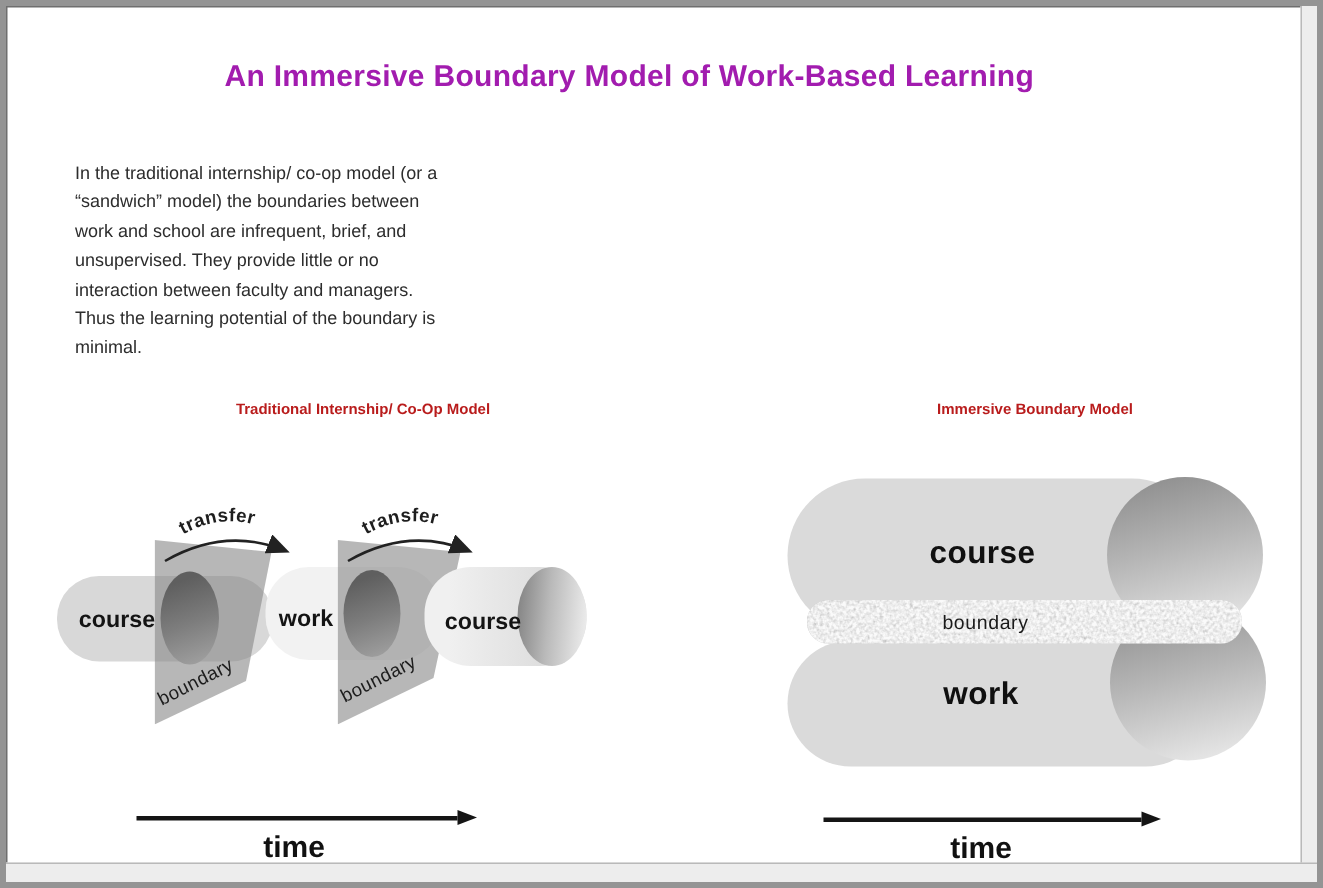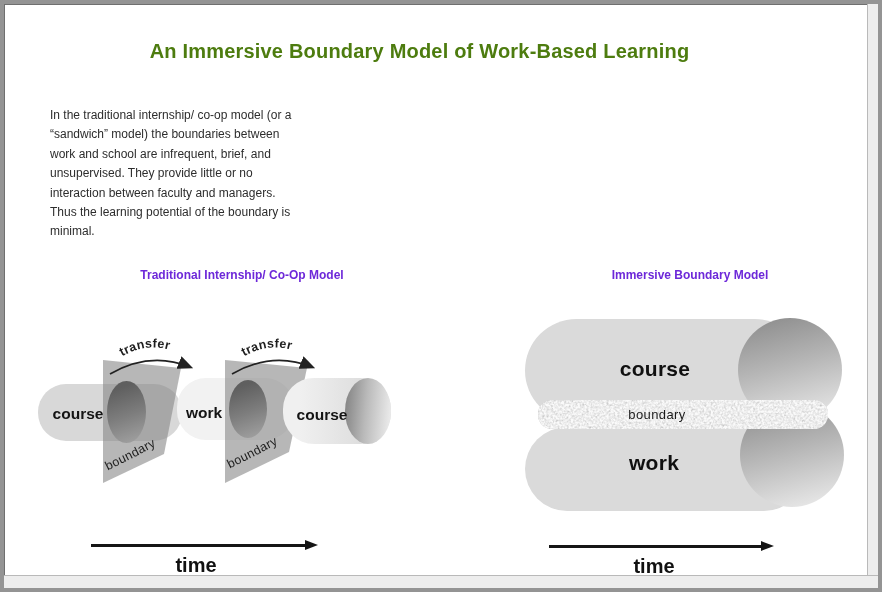--- a/index.html
+++ b/index.html
@@ -6,25 +6,25 @@
   .frame{
     position:relative;width:882px;height:592px;box-sizing:border-box;
     border:4px solid #949494;
     box-shadow:inset 0 0 0 1px #6f6f6f;
     background:#ffffff;overflow:hidden;
     font-family:"Liberation Sans", sans-serif;
   }
   .abs{position:absolute;}
   .gutter-right{left:863px;top:0;width:11px;height:584px;background:#ededed;border-left:1px solid #b9b9b9;}
   .gutter-bottom{left:0;top:571px;width:874px;height:13px;background:#ededed;border-top:1px solid #b9b9b9;}
-  .title{left:0;top:36px;width:831px;text-align:center;font-size:20px;font-weight:bold;color:#4d7c0f;letter-spacing:.2px;}
+  .title{left:0;top:36px;width:831px;text-align:center;font-size:20px;font-weight:bold;color:#a21caf;letter-spacing:.2px;}
   .para{font-size:12px;line-height:19.4px;color:#2d2d2d;white-space:pre-line;}
   .para-left{left:46px;top:102px;width:380px;}
   .para-right{left:519px;top:106px;width:345px;}
-  .heading{font-size:12px;font-weight:bold;color:#6d28d9;text-align:center;}
+  .heading{font-size:10px;font-weight:bold;color:#b91c1c;text-align:center;}
   .heading-left{left:38px;top:264px;width:400px;}
   .heading-right{left:536px;top:264px;width:300px;}
   .course1{left:34px;top:380px;width:144px;height:57px;background:#d8d8d8;border-radius:28px;}
   .work-seg{left:173px;top:374px;width:117px;height:62px;background:#f2f2f2;border-radius:29px;}
   .course2{left:279px;top:374px;width:108px;height:66px;background:linear-gradient(90deg,#f0f0f0 15%,#dcdcdc 80%);border-radius:31px;}
   .endcap{left:341px;top:374px;width:46px;height:66px;border-radius:50%;
     background:linear-gradient(95deg,#868686 5%,#b9b9b9 45%,#ebebeb 95%);}
   .plane{background:rgba(135,135,135,0.6);}
   .plane1{left:99px;top:356px;width:78px;height:123px;
     clip-path:polygon(0px 0px,78px 8px,61px 94px,0px 123px);}

